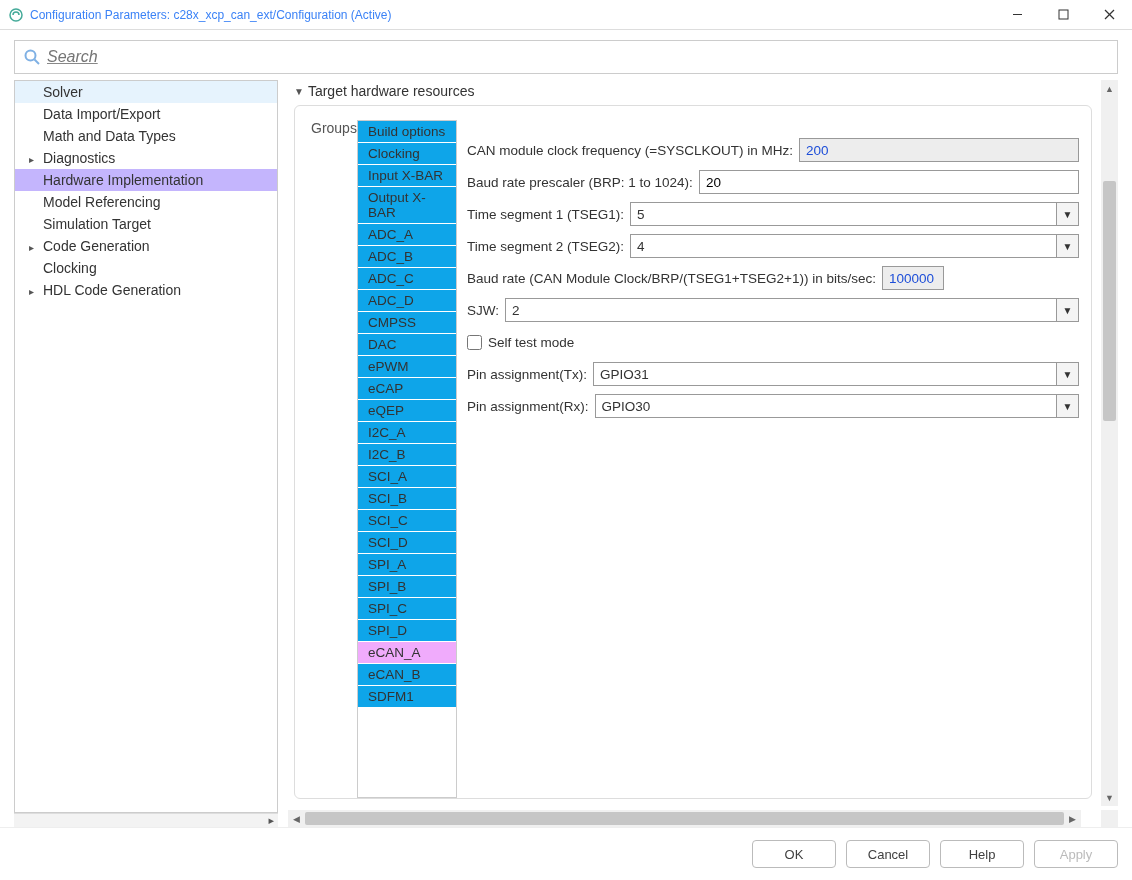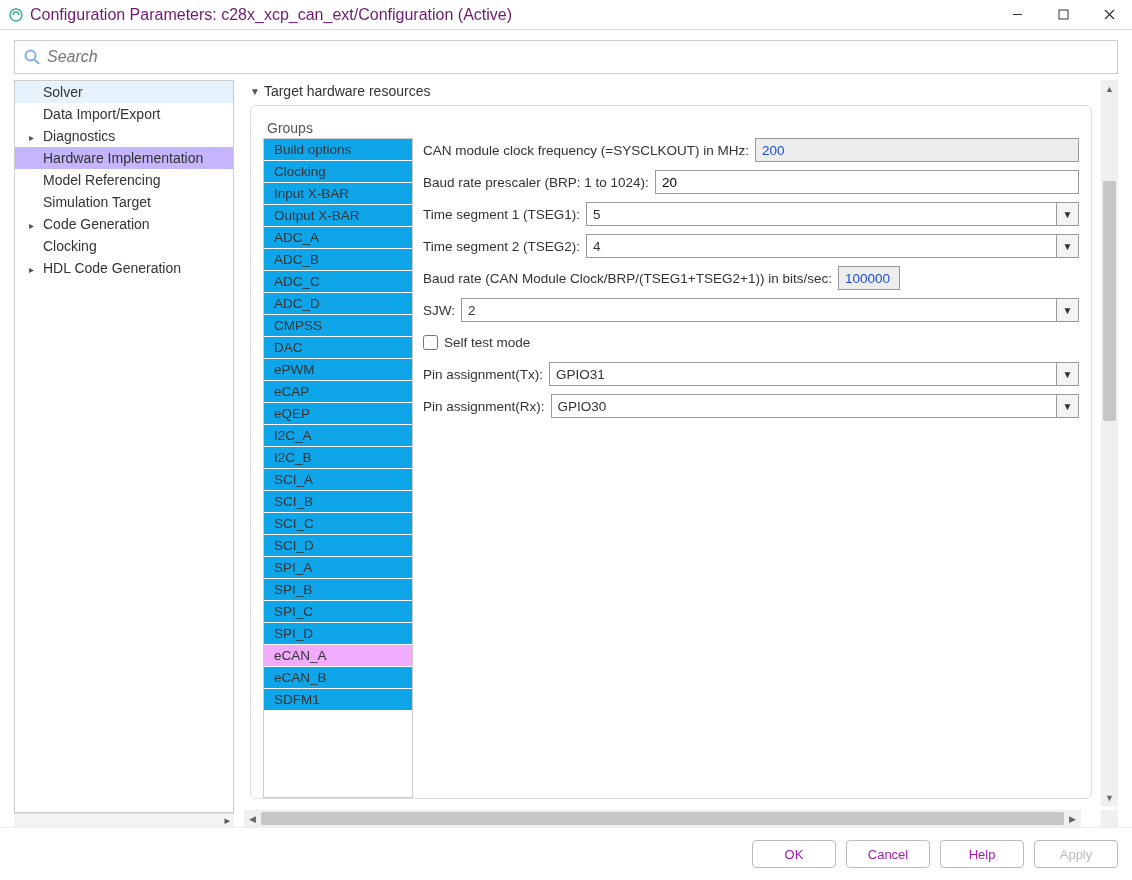--- a/index.html
+++ b/index.html
@@ -22,22 +22,22 @@
     border-bottom: 1px solid #ddd;
     padding-left: 8px;
     background: #fff;
   }
   .titlebar .app-icon {
     width: 16px; height: 16px;
     margin-right: 6px;
   }
   .titlebar .title {
     flex: 1;
-    font-size: 16px;
-    color: #701a75;
+    font-size: 12px;
+    color: #3b82f6;
   }
   .titlebar .win-btns {
     display: flex;
   }
   .titlebar .win-btn {
     width: 46px; height: 30px;
     display: flex; align-items: center; justify-content: center;
     color: #333;
     font-size: 14px;
   }
@@ -53,20 +53,21 @@
     padding: 0 8px;
   }
   .search input {
     flex: 1;
     border: none;
     outline: none;
     font-size: 16px;
     font-style: italic;
     color: #888;
     background: transparent;
+    text-decoration: underline;
   }
   .search .icon { width: 18px; height: 18px; margin-right: 6px; opacity: 0.7; }
 
   
   .main {
     flex: 1;
     display: flex;
     overflow: hidden;
     padding: 0 14px 0 14px;
   }
@@ -88,21 +89,21 @@
   .navpanel li.lightselect { background: #e6f3fd; }
   .navpanel li .arrow {
     position: absolute;
     left: 14px; top: 7px;
     font-size: 10px;
     color: #555;
   }
   .navpanel-bottom { height: 14px; border-top: 1px solid #ddd; background: #f3f3f3; position: relative;}
   .navpanel-bottom .chev { position: absolute; right: 4px; top: 0px; font-size: 11px; color: #555;}
   
-  .navwrapper { display: flex; flex-direction: column; width: 220px; margin-right: 10px;}
+  .navwrapper { display: flex; flex-direction: column; width: 264px; margin-right: 10px;}
   .navwrapper .navpanel { flex: 1; margin-right: 0; width: auto;}
 
   .content {
     flex: 1;
     display: flex;
     flex-direction: column;
     overflow: hidden;
     position: relative;
   }
   .content-scroll {
@@ -128,21 +129,21 @@
     overflow: hidden;
   }
   .groups-wrap {
     display: flex;
     height: 100%;
     gap: 10px;
   }
   .groups-col {
     width: 150px;
     display: flex;
-    flex-direction: column;
+    flex-direction: row;
     overflow: hidden;
   }
   .groups-title {
     font-size: 14px;
     color: #555;
     padding: 0 0 2px 4px;
   }
   .groups-list {
     border: 1px solid #ccc;
     background: #fff;
@@ -273,21 +274,21 @@
     gap: 10px;
     border-top: 1px solid #eee;
   }
   .footer button {
     width: 84px;
     height: 28px;
     border: 1px solid #bbb;
     border-radius: 4px;
     background: #fff;
     font-size: 13px;
-    color: #a21caf;
+    color: #404040;
   }
   .footer button.disabled {
     color: #bbb;
   }
 </style>
 </head>
 <body>
 
 <div class="titlebar">
   <span class="app-icon">
@@ -329,20 +330,21 @@
   </div>
 </div>
 
 <div class="main">
 
   <div class="navwrapper">
     <div class="navpanel">
       <ul id="nav-ul">
           <li class="lightselect">Solver</li>
           <li>Data Import/Export</li>
+          <li>Math and Data Types</li>
           <li>Diagnostics<span class="arrow">▸</span></li>
           <li class="selected">Hardware Implementation</li>
           <li>Model Referencing</li>
           <li>Simulation Target</li>
           <li>Code Generation<span class="arrow">▸</span></li>
           <li>Clocking</li>
           <li>HDL Code Generation<span class="arrow">▸</span></li>
         </ul>
     </div>
     <div class="navpanel-bottom">

